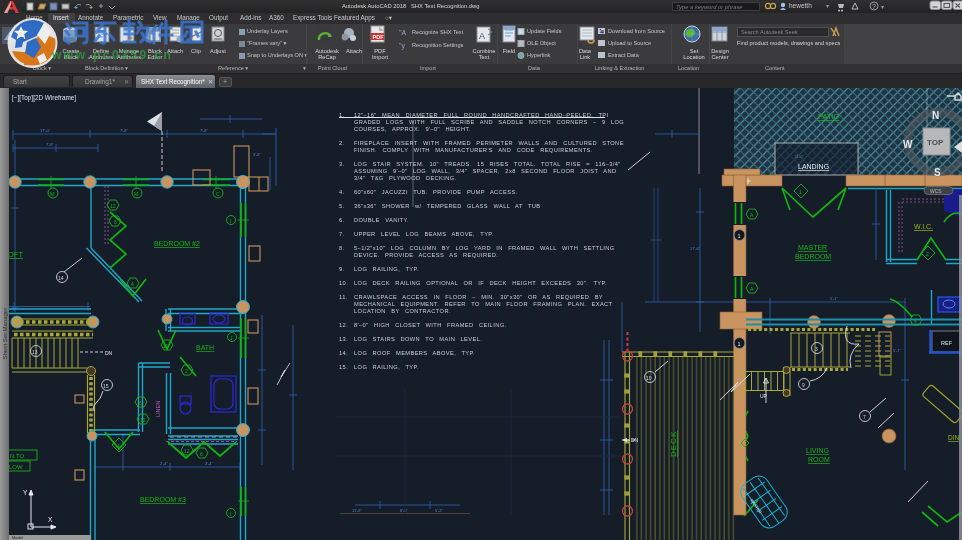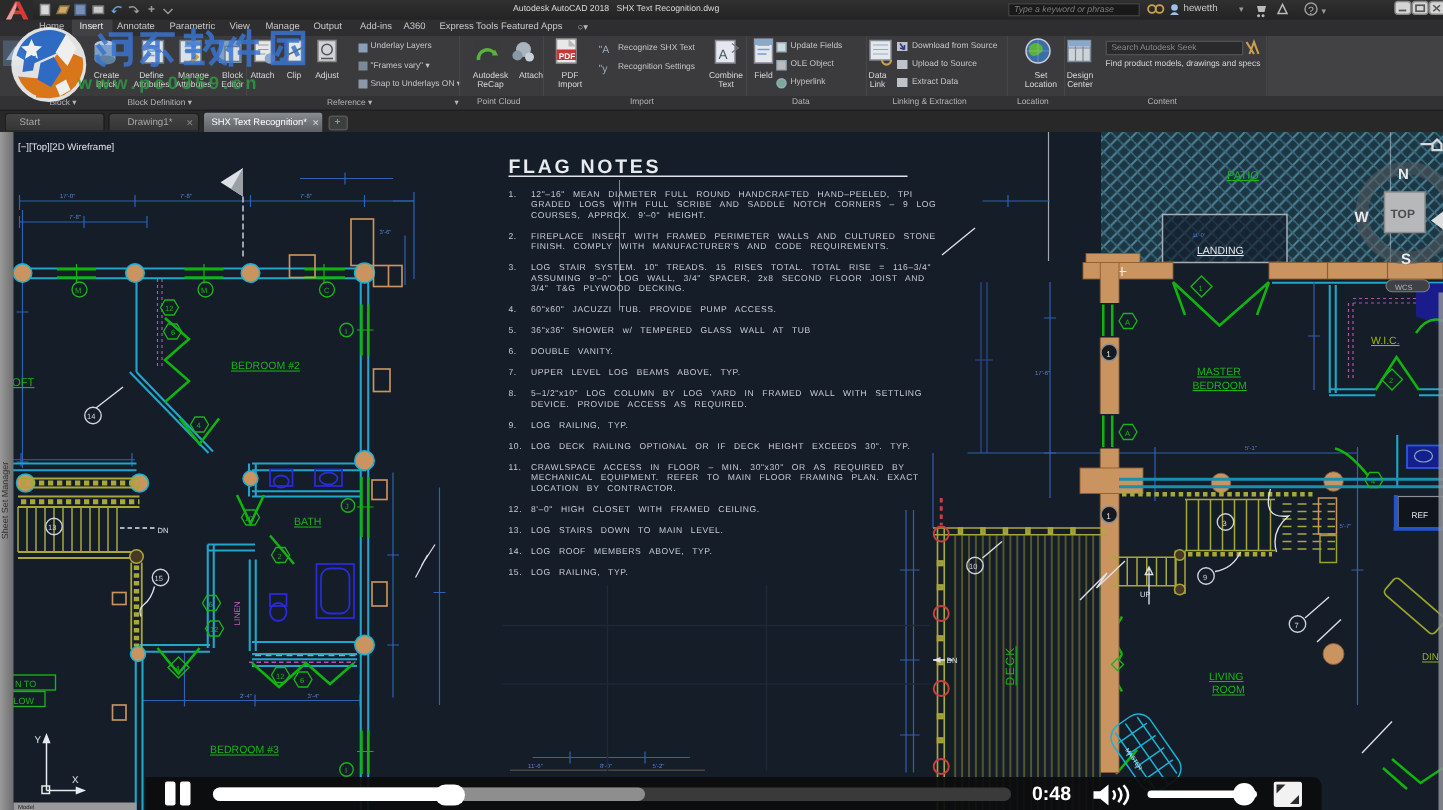--- a/index.html
+++ b/index.html
@@ -669,21 +669,20 @@
  <text x="903" y="148" font-size="10" fill="#e8eaec" font-family="Liberation Sans" font-weight="bold">W</text>
  <text x="934" y="176" font-size="10" fill="#e8eaec" font-family="Liberation Sans" font-weight="bold">S</text>
  <path d="M962,141 l-8,6 l8,6 Z" fill="#dcdee0"></path>
  <path d="M947,96 h8 M958,93 l3,3 v4 h-6 v-4 Z" stroke="#d8dadc" stroke-width="1.5" fill="none"></path>
  <rect x="924" y="186.5" width="29" height="8" rx="4" fill="#3e4246" stroke="#7a7f84" stroke-width=".7"></rect>
  <text x="930" y="193" font-size="5" fill="#b2b7bc" font-family="Liberation Sans">WCS</text>
 </g>
 </svg>
 
 <div id="fn">
- <h1>FLAG NOTES</h1>
  <div style="height:9px;"></div>
  <div class="fi"><b>1.</b>12"–16" MEAN DIAMETER FULL ROUND HANDCRAFTED HAND–PEELED, TPI<br>GRADED LOGS WITH FULL SCRIBE AND SADDLE NOTCH CORNERS – 9 LOG<br>COURSES, APPROX. 9'–0" HEIGHT.</div>
  <div class="fi"><b>2.</b>FIREPLACE INSERT WITH FRAMED PERIMETER WALLS AND CULTURED STONE<br>FINISH. COMPLY WITH MANUFACTURER'S AND CODE REQUIREMENTS.</div>
  <div class="fi"><b>3.</b>LOG STAIR SYSTEM. 10" TREADS. 15 RISES TOTAL. TOTAL RISE = 116–3/4"<br>ASSUMING 9'–0" LOG WALL, 3/4" SPACER, 2x8 SECOND FLOOR JOIST AND<br>3/4" T&amp;G PLYWOOD DECKING.</div>
  <div class="fi"><b>4.</b>60"x60" JACUZZI TUB. PROVIDE PUMP ACCESS.</div>
  <div class="fi"><b>5.</b>36"x36" SHOWER w/ TEMPERED GLASS WALL AT TUB</div>
  <div class="fi"><b>6.</b>DOUBLE VANITY.</div>
  <div class="fi"><b>7.</b>UPPER LEVEL LOG BEAMS ABOVE, TYP.</div>
  <div class="fi"><b>8.</b>5–1/2"x10" LOG COLUMN BY LOG YARD IN FRAMED WALL WITH SETTLING<br>DEVICE. PROVIDE ACCESS AS REQUIRED.</div>
  <div class="fi"><b>9.</b>LOG RAILING, TYP.</div>
@@ -697,33 +696,13 @@
 <div id="fnrule"></div>
 
 <div id="sstrip">
       <div id="sstxt">Sheet Set Manager</div>
     </div>
 <div id="modelstrip">
       <span style="position:absolute;left:3px;top:0;font-size:4px;color:#222;">Model</span>
     </div>
 <div class="abs" style="left:959px;top:195px;width:3px;height:345px;background:#8e9296;opacity:.85;z-index:3;"></div>
 
-<div id="vbar">
- <div class="abs" style="left:13px;top:3px;width:6.5px;height:16px;background:#fff;border-radius:1.5px;"></div>
- <div class="abs" style="left:23px;top:3px;width:6.5px;height:16px;background:#fff;border-radius:1.5px;"></div>
- <div class="abs" style="left:45px;top:7px;width:532px;height:9px;background:#3a3a3a;border-radius:4.5px;"></div>
- <div class="abs" style="left:45px;top:7px;width:288px;height:9px;background:#8e8e8e;border-radius:4.5px;"></div>
- <div class="abs" style="left:45px;top:7px;width:158px;height:9px;background:#fff;border-radius:4.5px;"></div>
- <div class="abs" style="left:193px;top:4.5px;width:20px;height:14px;background:#fff;border-radius:7px;"></div>
- <div id="vtime">0:48</div>
- <svg class="abs" style="left:631px;top:3.5px;" width="30" height="16" viewBox="0 0 30 16">
-  <path d="M1,5.5 h4.5 l5.5,-4.5 v14 l-5.5,-4.5 h-4.5 Z" fill="#fff"></path>
-  <path d="M14,5 q2.6,3 0,6 M17.5,3.2 q4.2,4.8 0,9.6 M21,1.5 q6,6.5 0,13" stroke="#fff" stroke-width="1.7" fill="none"></path>
- </svg>
- <div class="abs" style="left:668px;top:8.5px;width:73px;height:5px;background:#fff;border-radius:2.5px;"></div>
- <div class="abs" style="left:725px;top:4px;width:15px;height:15px;background:#fff;border-radius:7.5px;"></div>
- <svg class="abs" style="left:752px;top:3px;" width="19" height="17" viewBox="0 0 19 17">
-  <rect x="0" y="0" width="19" height="17" rx="2" fill="#f2f2f2"></rect>
-  <path d="M2,8 V2 h6 Z" fill="#2a2a2a"></path>
-  <path d="M17,9 V15 h-6 Z" fill="#2a2a2a"></path>
- </svg>
 </div>
-</div>
 
 </body></html>

